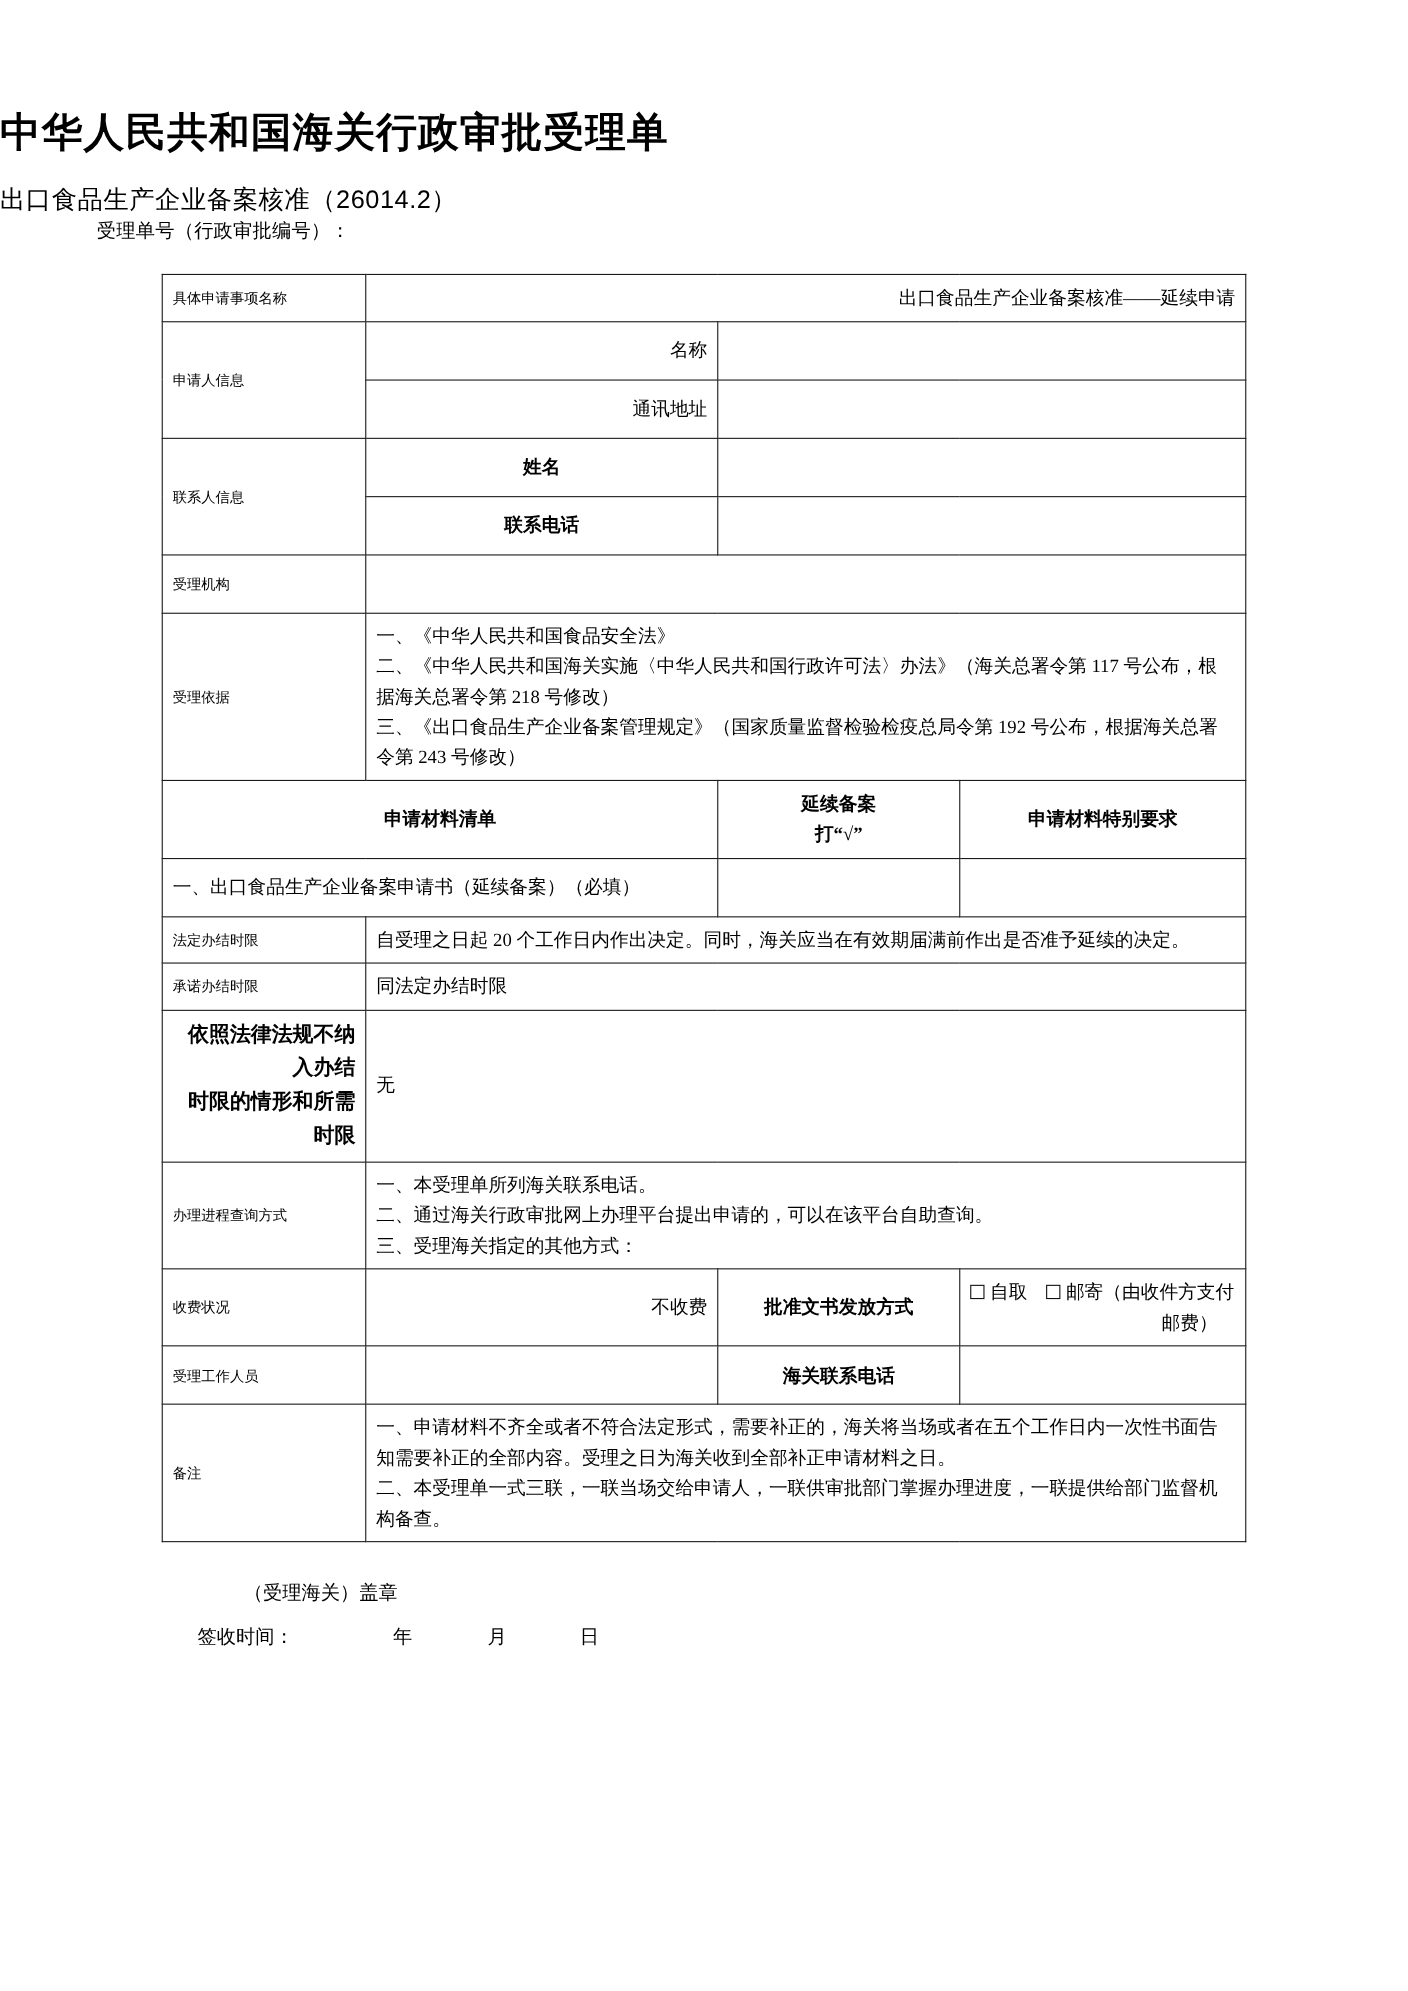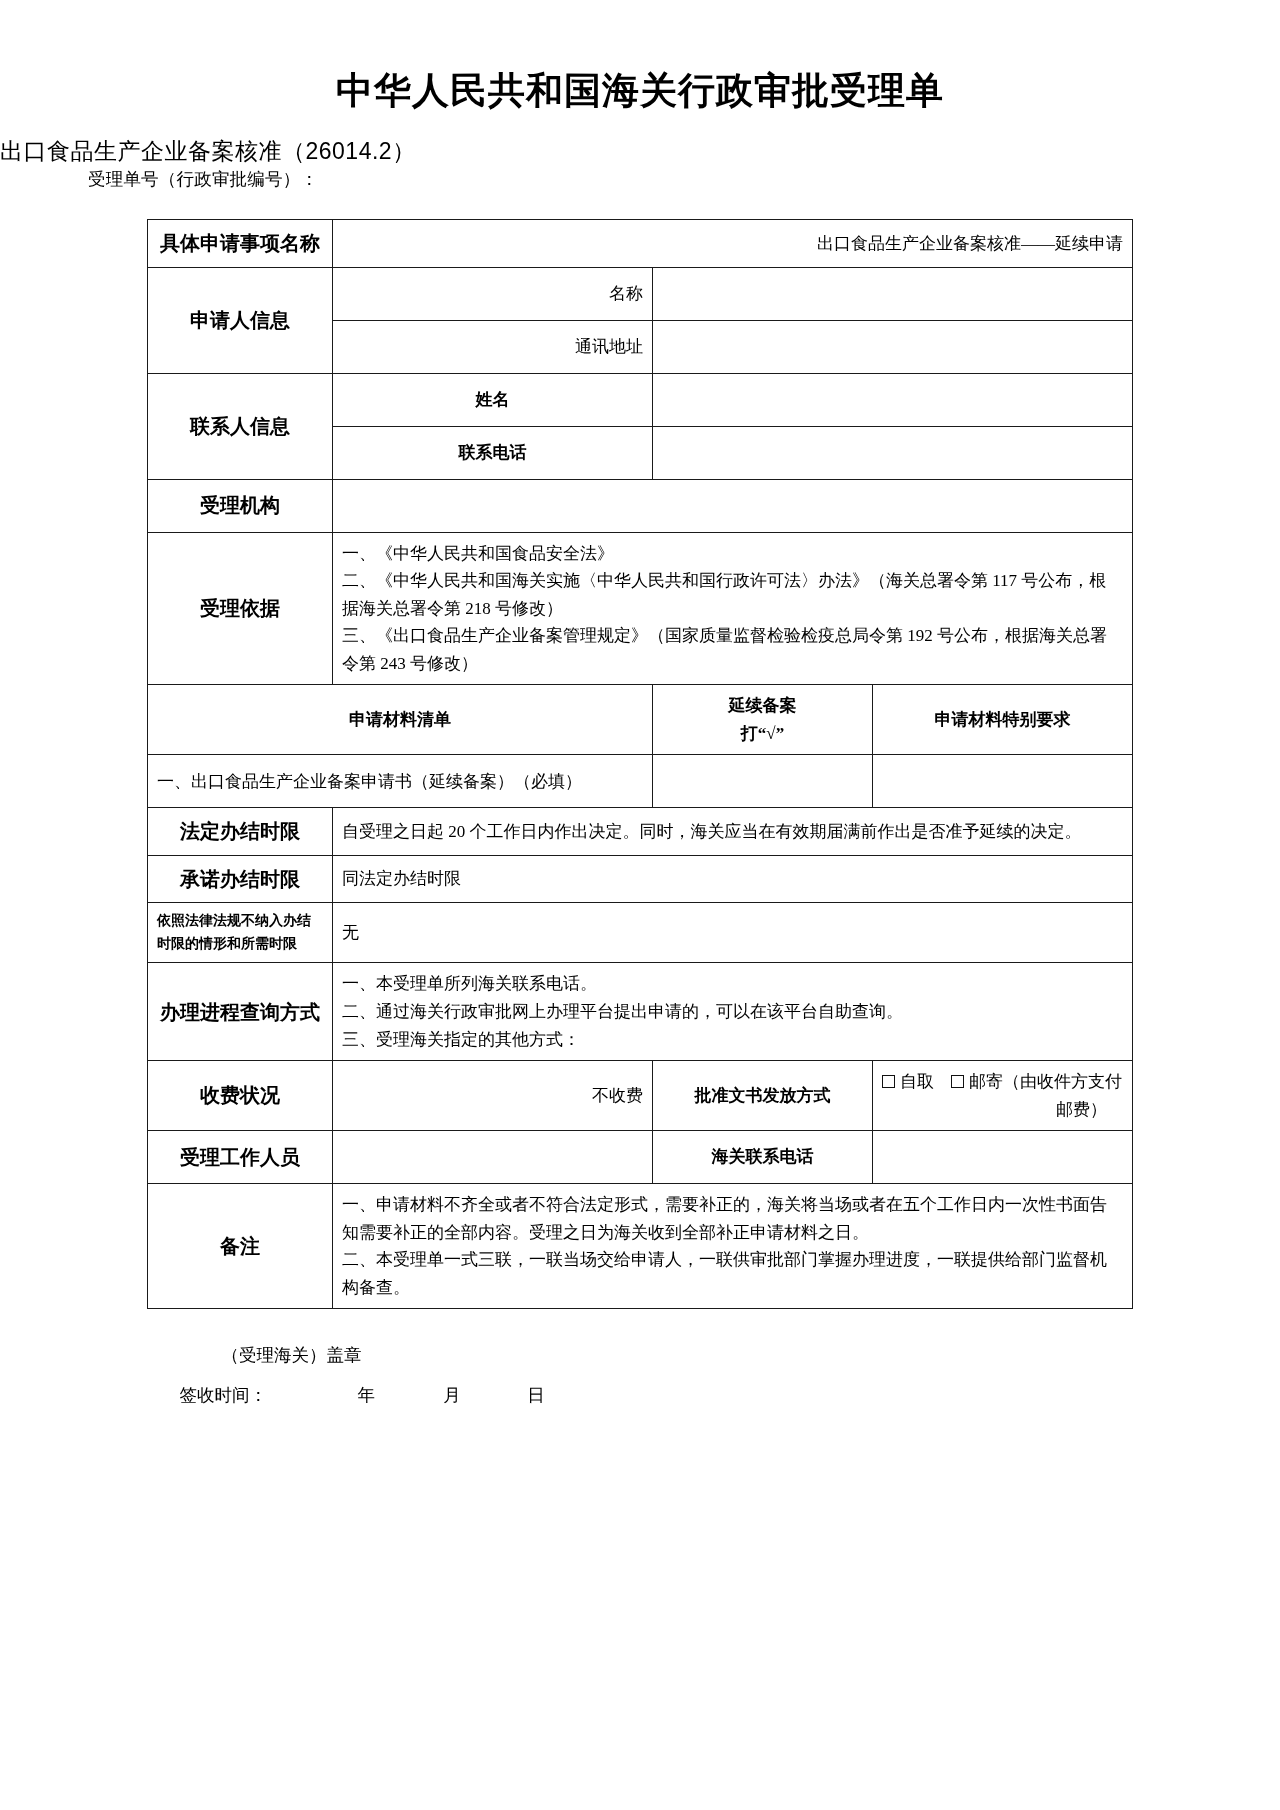--- a/index.html
+++ b/index.html
@@ -19,25 +19,24 @@
   .page {
     width: 1280px;
     height: 1810px;
     box-sizing: border-box;
     padding: 0;
     position: relative;
   }
 
   
   .doc-title {
-    text-align: center;
     font-size: 37px;
     font-weight: bold;
     letter-spacing: 1px;
-    padding-top: 68px;
+    padding-top: 98px;
     line-height: 1.25;
     font-family: "Liberation Sans", "DejaVu Sans", sans-serif;
   }
   .doc-subtitle {
     text-align: left;
     font-size: 23px;
     font-weight: normal;
     margin-top: 22px;
     letter-spacing: 0.5px;
     font-family: "Liberation Sans", "DejaVu Sans", sans-serif;
@@ -56,29 +55,29 @@
     table-layout: fixed;
     font-size: 17px;
   }
   .form-table td {
     border: 1px solid #1a1a1a;
     padding: 7px 9px;
     vertical-align: middle;
     line-height: 1.62;
   }
   .lbl {
-    text-align: center;
+    text-align: left;
+    font-weight: normal;
+    font-size: 13px;
+    white-space: nowrap;
+  }
+  .lbl-sm {
+    text-align: right;
     font-weight: bold;
-    font-size: 20px;
-    white-space: nowrap;
-  }
-  .lbl-sm {
-    text-align: left;
-    font-weight: bold;
-    font-size: 14px;
+    font-size: 19px;
     line-height: 1.5;
   }
   .ctr {
     text-align: right;
   }
   .ctr-b {
     text-align: center;
     font-weight: bold;
   }
   .blank {

